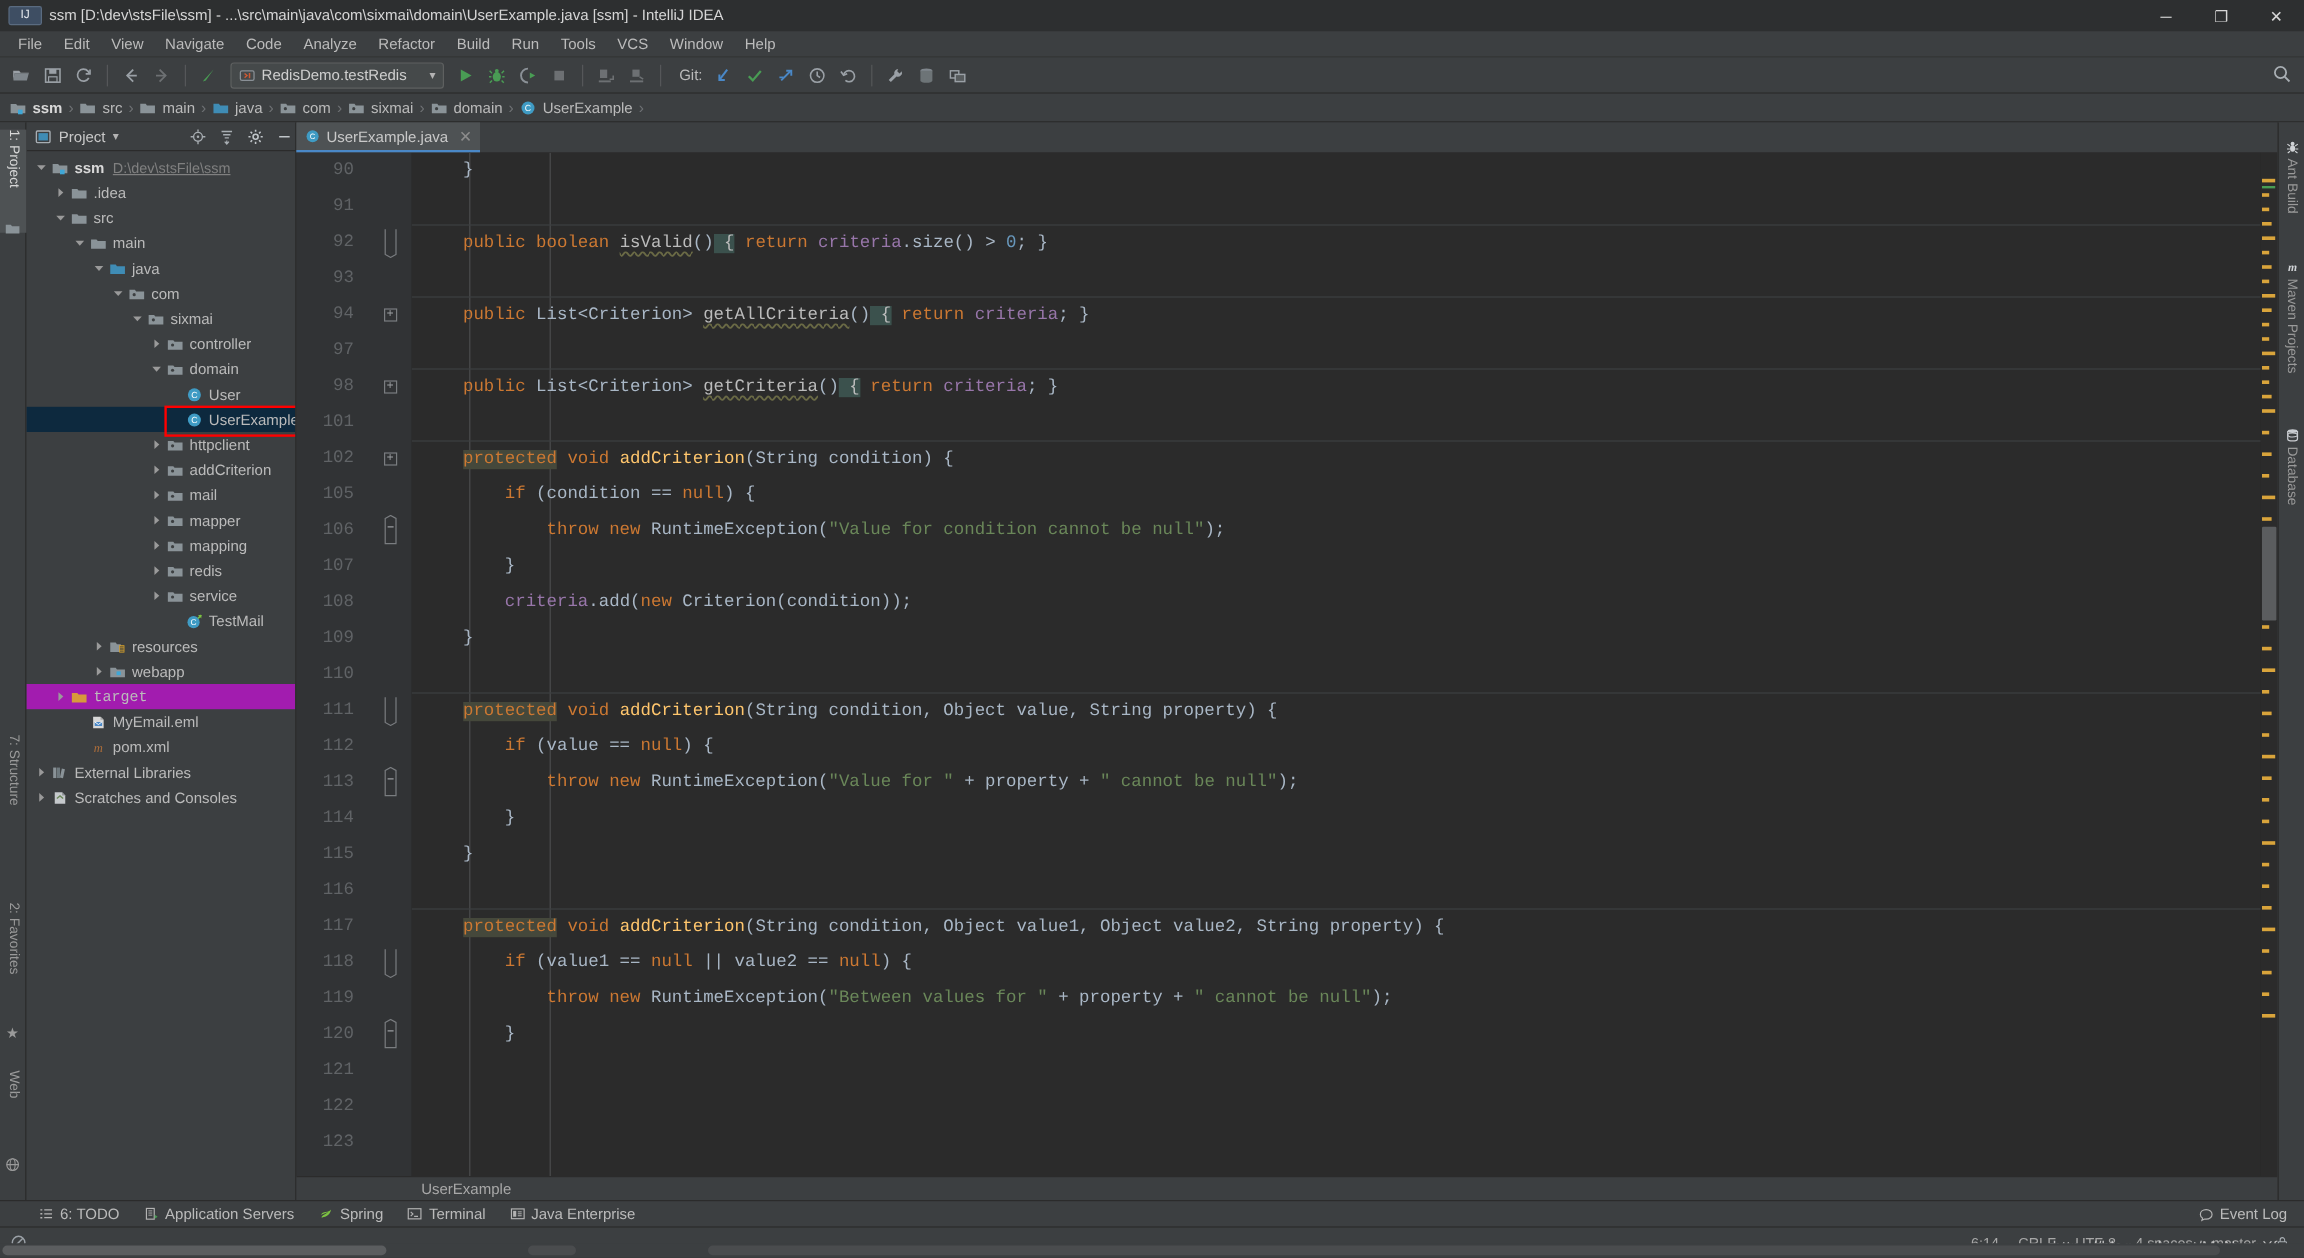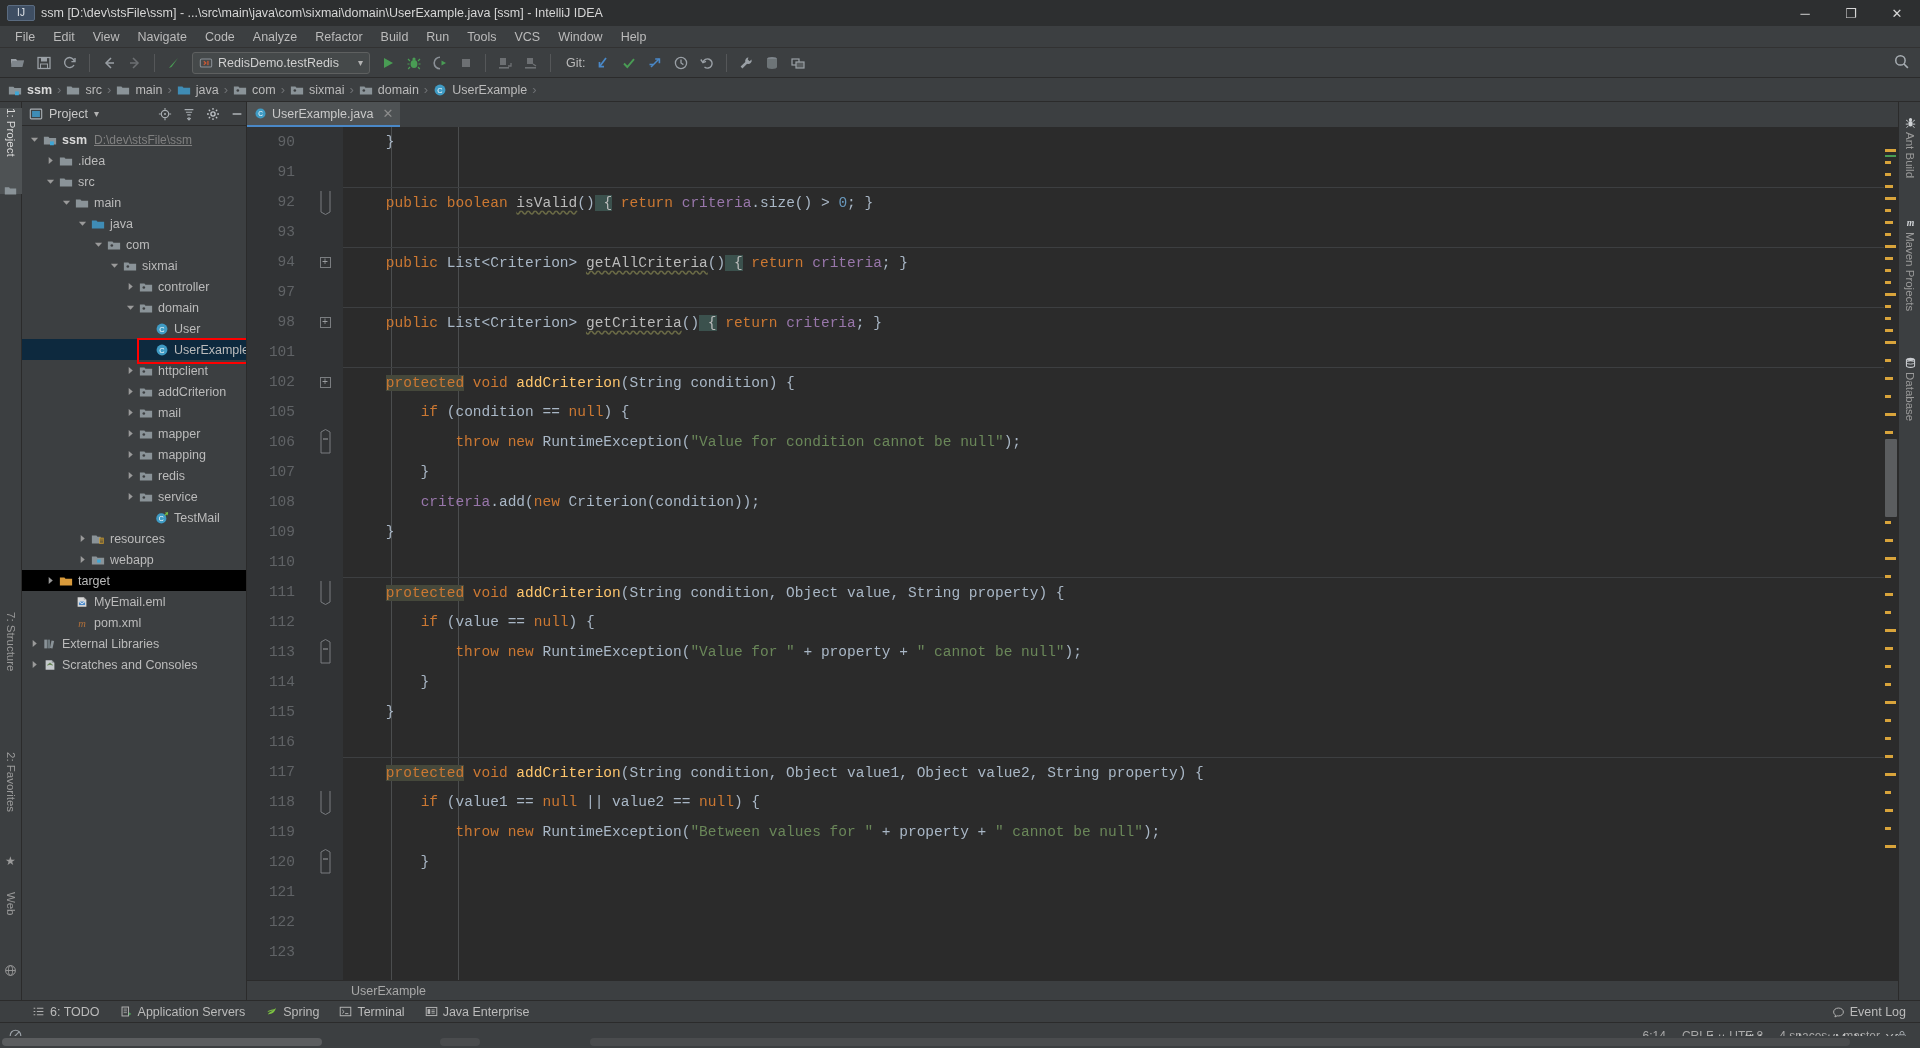--- a/index.html
+++ b/index.html
@@ -82,21 +82,21 @@
                  flex: none; }
   .trow .ticon { width: 18px; display: flex; align-items: center; justify-content: center; flex: none;
                  margin-right: 3px; }
   .trow .tlabel { color: #bbbbbb; }
   .trow .tpath { color: #808080; margin-left: 7px; font-size: 12px; text-decoration: underline; }
   .trow.selected { background: #0d293e; }
   .trow.highlight-box::after {
     content: ""; position: absolute; left: 115px; top: -1px; width: 113px; height: 22px;
     border: 2px solid #ff0000; pointer-events: none;
   }
-  .trow.under { background: #000000; }
+  .trow.under { background: #a21caf; font-family: Liberation Mono, monospace; }
   .trow.bold .tlabel { font-weight: bold; color: #d8d8d8; }
 
   
   #editor-area { flex: 1; display: flex; flex-direction: column; min-width: 0; background: #2b2b2b; }
   #tabbar { height: 25px; background: #3c3f41; display: flex; align-items: flex-end; flex: none; }
   .etab { height: 25px; display: flex; align-items: center; gap: 5px; padding: 0 7px;
           font-size: 12.5px; color: #c9c9c9; background: #4e5254; border-bottom: 2px solid #4a88c7; }
   .etab .x { color: #8c8c8c; font-size: 13px; margin-left: 4px; }
 
   #editor-body { flex: 1; display: flex; position: relative; overflow: hidden; }

